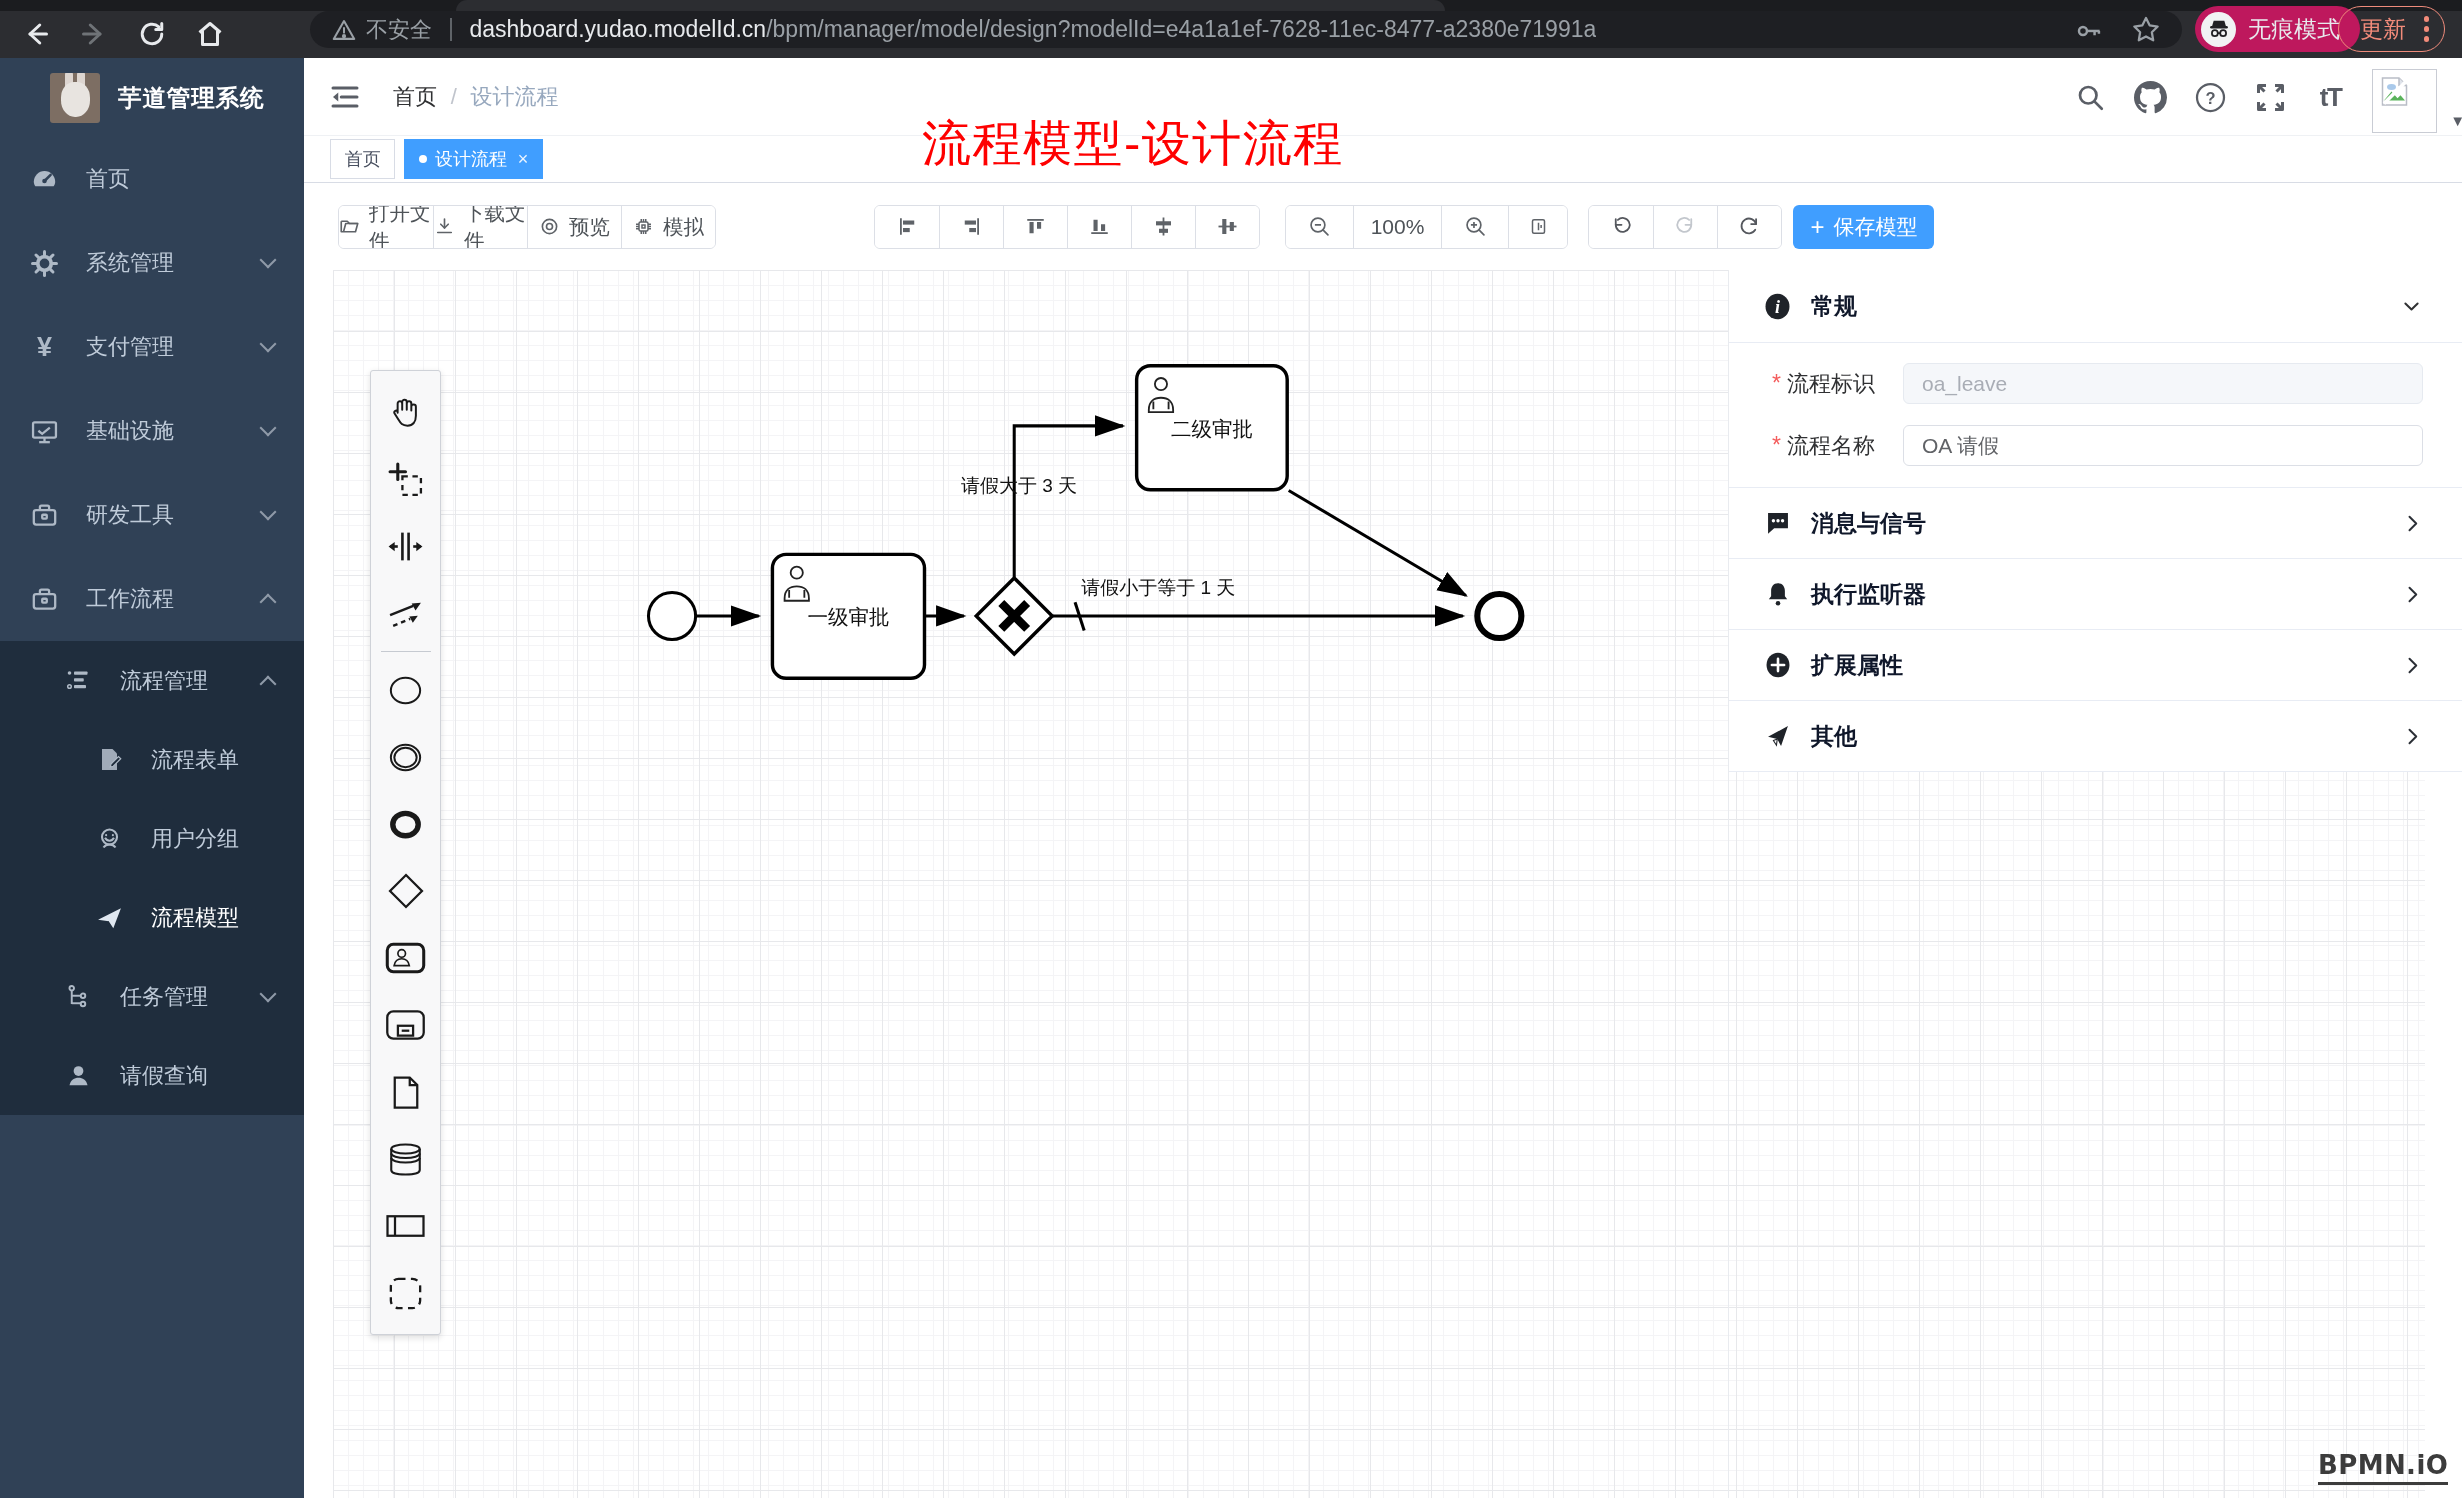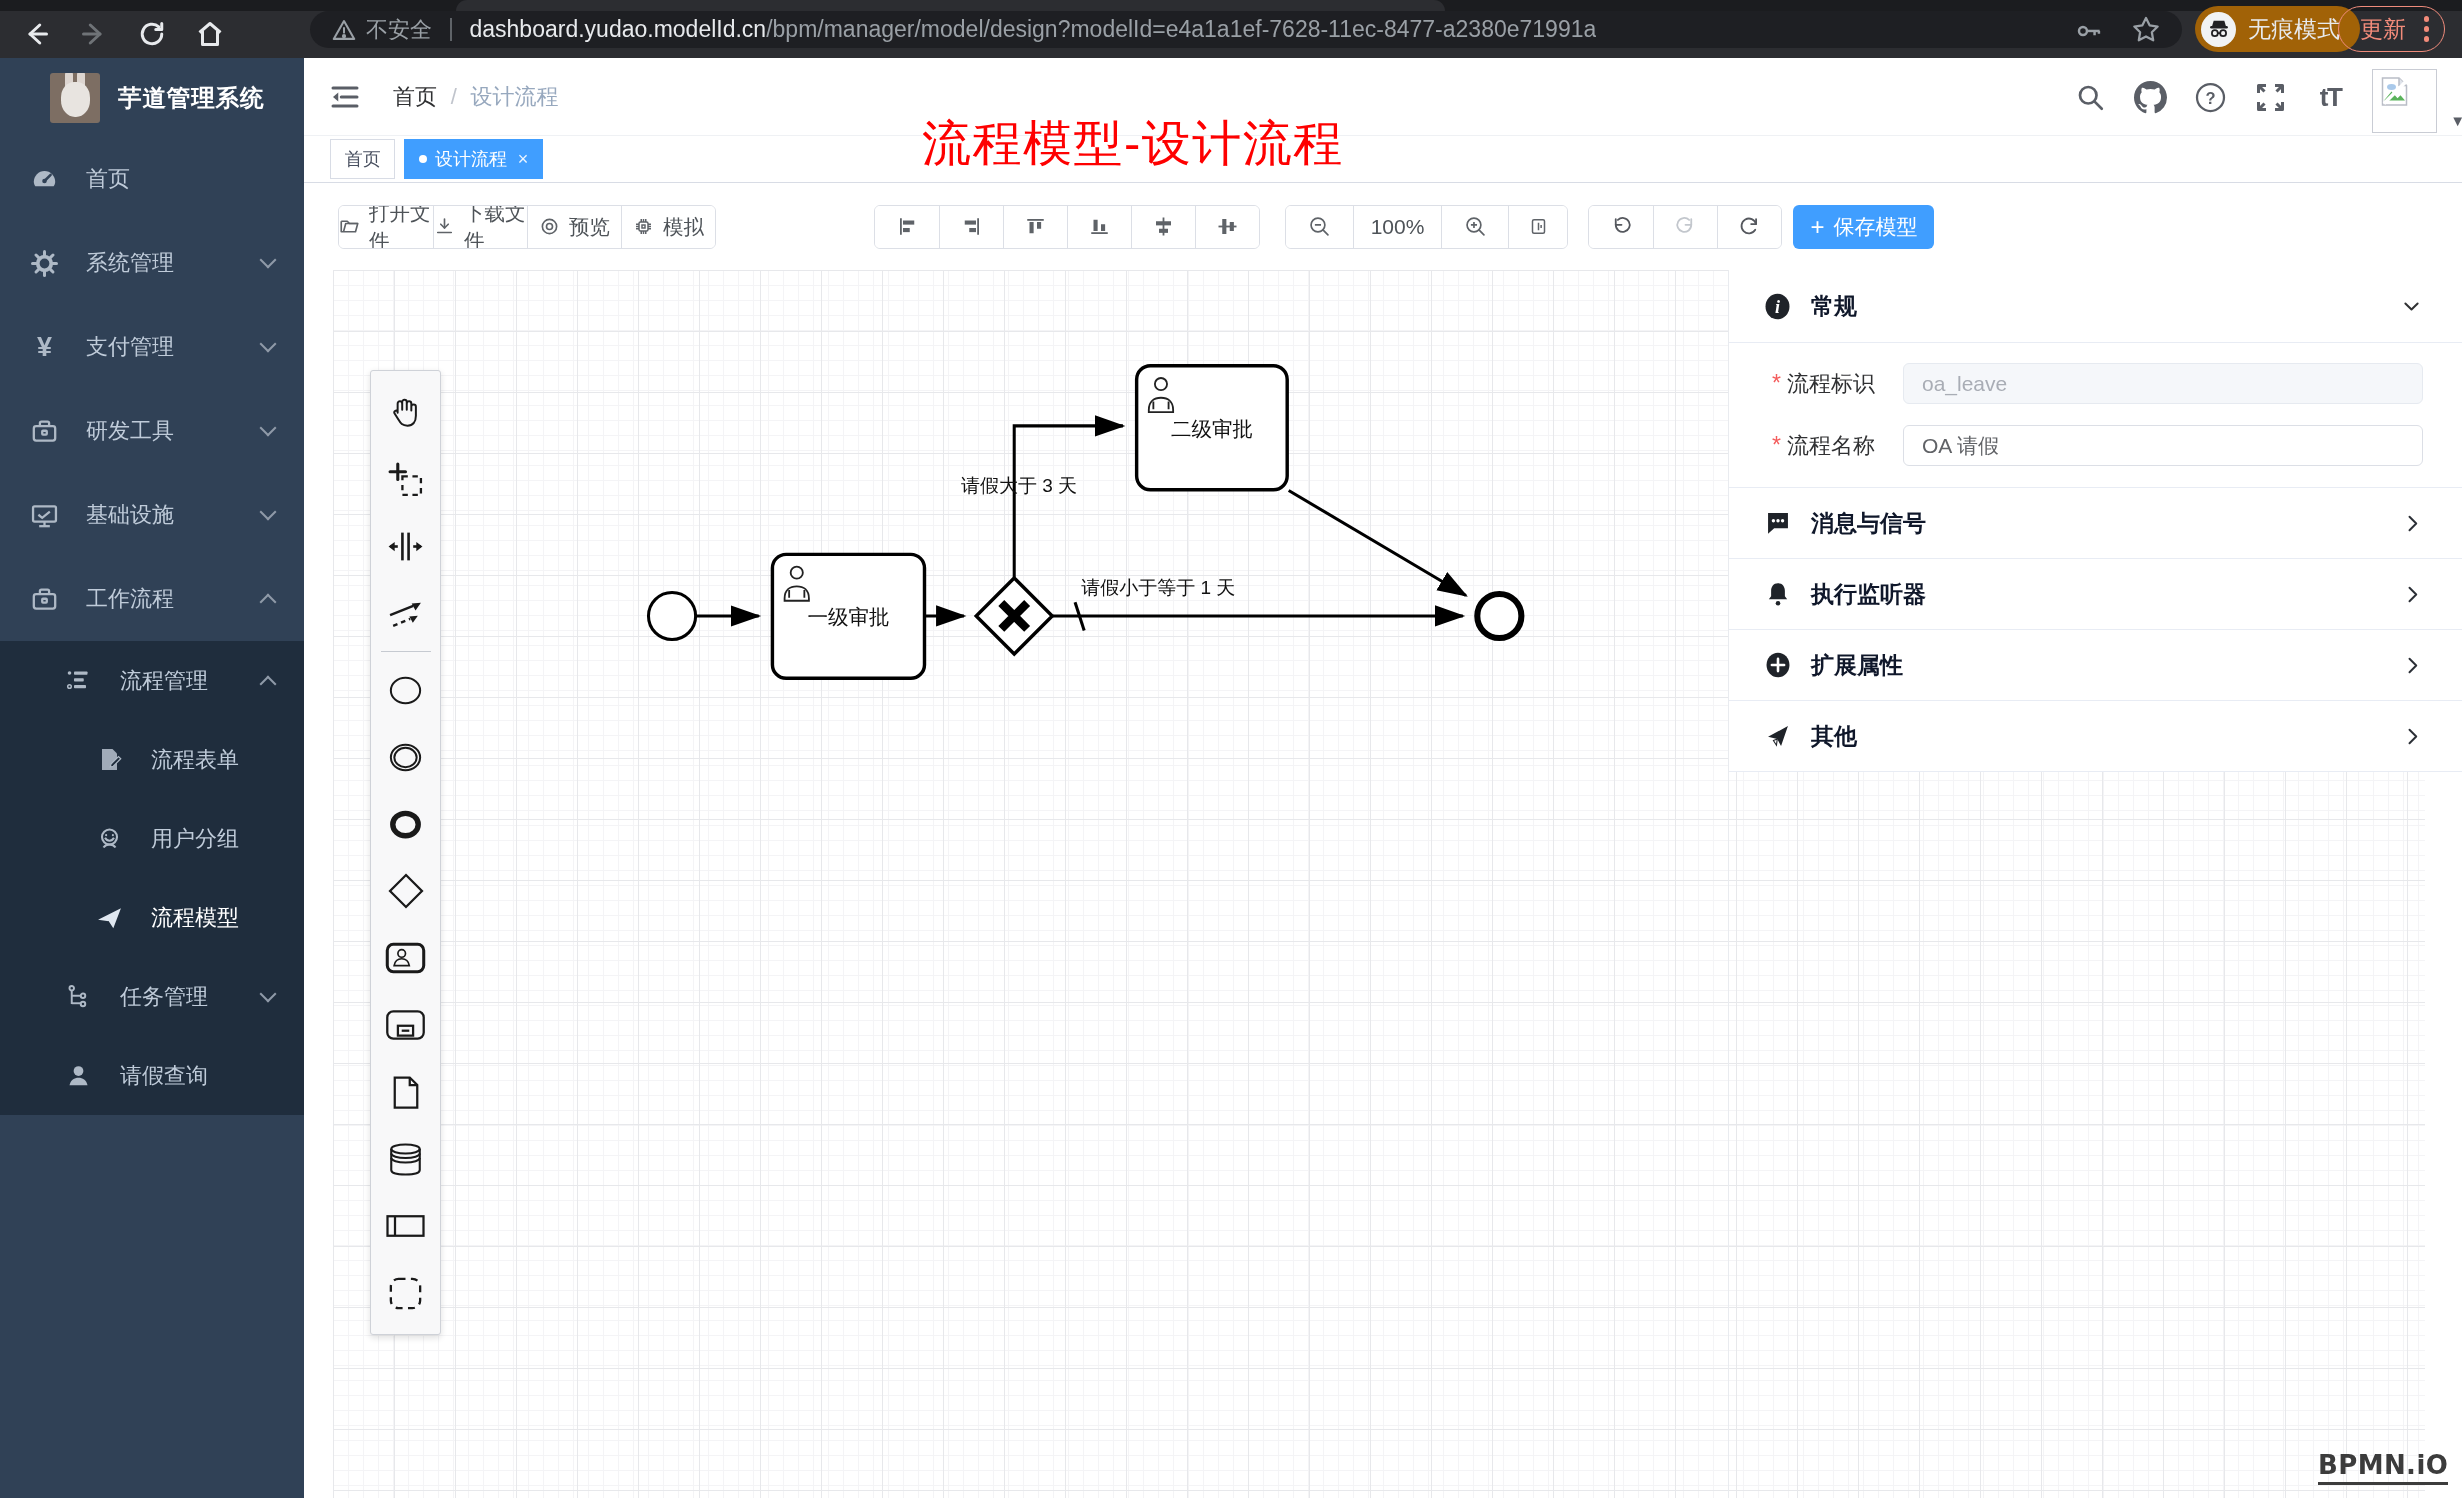--- a/index.html
+++ b/index.html
@@ -14,21 +14,21 @@
   .navbtns { position:absolute; left:20px; top:10.6px; height:47px; display:flex; align-items:center; gap:26px; }
   .navbtn { width:32px; height:32px; display:flex; align-items:center; justify-content:center; color:#e8eaed; }
   .navbtn.disabled { color:#6f7377; }
   .omnibox { position:absolute; left:310px; top:11.4px; width:1872px; height:37px; background:#1e1f23; border-radius:19px; display:flex; align-items:center; padding:0 21px; }
   .omni-warn { display:flex; align-items:center; gap:9px; color:#9aa0a6; font-size:22px; }
   .omni-sep { width:1.5px; height:23px; background:#5f6368; margin:0 18px; }
   .omni-url { font-size:23px; white-space:nowrap; overflow:hidden; }
   .omni-url .host { color:#e8eaed; }
   .omni-url .path { color:#9aa0a6; }
   .omni-icons { margin-left:auto; display:flex; align-items:center; gap:27px; color:#9aa0a6; }
-  .incog { position:absolute; left:2195px; top:6px; height:46px; border-radius:23px; background:#a16207; display:flex; align-items:center; gap:12px; padding:0 20px 0 6px; }
+  .incog { position:absolute; left:2195px; top:6px; height:46px; border-radius:23px; background:#be185d; display:flex; align-items:center; gap:12px; padding:0 20px 0 6px; }
   .incog-circle { width:35px; height:35px; border-radius:50%; background:#f1f3f4; display:flex; align-items:center; justify-content:center; }
   .incog-label { color:#e8eaed; font-size:23px; }
   .update-pill { position:absolute; right:16.7px; top:6px; height:46px; border:1.5px solid #ef8b7b; border-radius:24px; display:flex; align-items:center; gap:18px; padding:0 15px 0 21px; color:#f28b7a; }
   .update-label { font-size:23px; }
   .dots3 { display:flex; flex-direction:column; gap:4.6px; }
   .dots3 i { width:5.3px; height:5.3px; border-radius:50%; background:#f28b7a; }
 
   
   .shell { display:flex; height:1440px; }
   .sidebar { width:304px; background:#304156; flex:none; color:#bfcbd9; position:relative; }
@@ -250,39 +250,39 @@
         <span class="micon">
             <span class="yen-glyph">¥</span>
           </span>
         <span>支付管理</span>
         <span class="chev down"></span>
       </div>
 
       <div class="menu-item">
         <span class="micon">
           <svg width="29" height="29" viewBox="0 0 38 38" fill="none" stroke="currentColor" stroke-width="3">
-              <rect x="5" y="12" width="28" height="19" rx="3"></rect>
-              <path d="M13 12V8a2 2 0 0 1 2-2h8a2 2 0 0 1 2 2v4"></path>
-              <rect x="16" y="18" width="6" height="5" rx="1"></rect>
-            </svg>
-        </span>
-        <span>研发工具</span>
-        <span class="chev down"></span>
-      </div>
-
-      <div class="menu-item">
-        <span class="micon">
-          <svg width="29" height="29" viewBox="0 0 38 38" fill="none" stroke="currentColor" stroke-width="3">
               <rect x="4" y="7" width="30" height="20" rx="2"></rect>
               <path d="M11 18l5 4 10-8"></path>
               <line x1="19" y1="27" x2="19" y2="33"></line>
               <line x1="12" y1="33" x2="26" y2="33"></line>
             </svg>
         </span>
         <span>基础设施</span>
+        <span class="chev down"></span>
+      </div>
+
+      <div class="menu-item">
+        <span class="micon">
+          <svg width="29" height="29" viewBox="0 0 38 38" fill="none" stroke="currentColor" stroke-width="3">
+              <rect x="5" y="12" width="28" height="19" rx="3"></rect>
+              <path d="M13 12V8a2 2 0 0 1 2-2h8a2 2 0 0 1 2 2v4"></path>
+              <rect x="16" y="18" width="6" height="5" rx="1"></rect>
+            </svg>
+        </span>
+        <span>研发工具</span>
         <span class="chev down"></span>
       </div>
 
       <div class="menu-item">
         <span class="micon">
           <svg width="29" height="29" viewBox="0 0 38 38" fill="none" stroke="currentColor" stroke-width="3">
               <rect x="5" y="12" width="28" height="19" rx="3"></rect>
               <path d="M13 12V8a2 2 0 0 1 2-2h8a2 2 0 0 1 2 2v4"></path>
               <rect x="16" y="18" width="6" height="5" rx="1"></rect>
             </svg>

